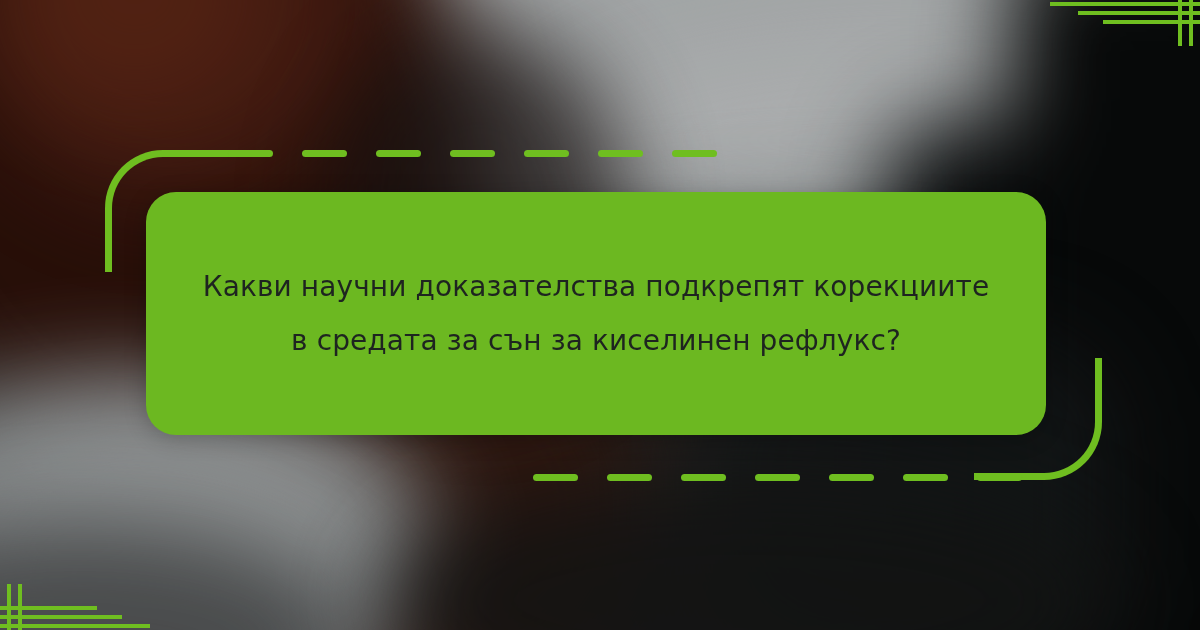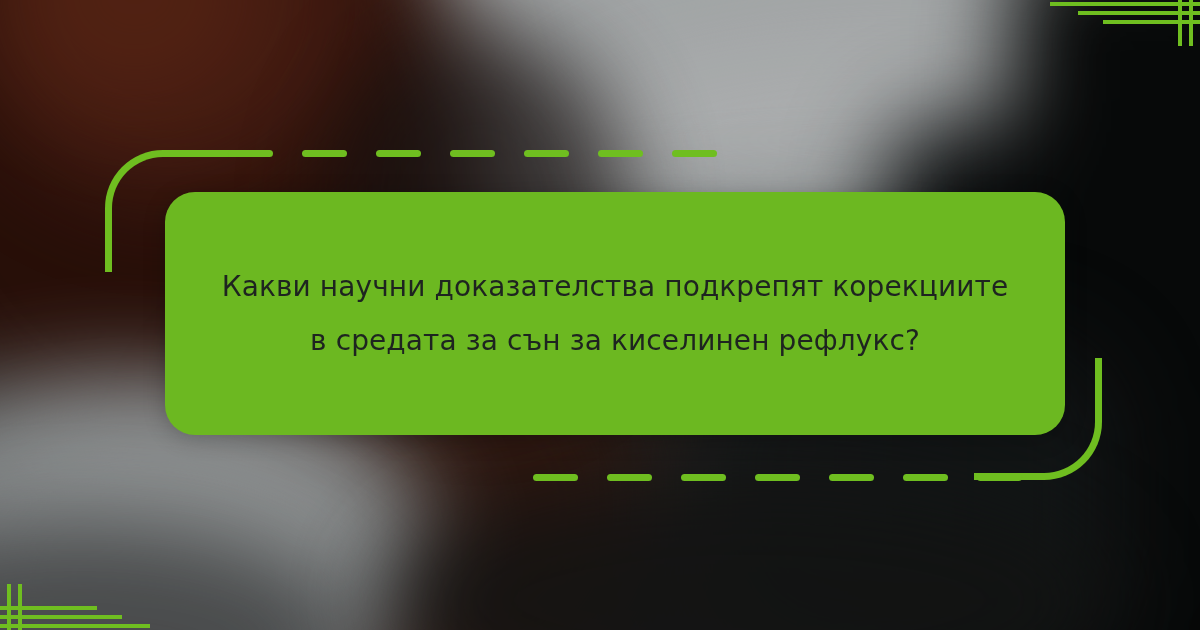--- a/index.html
+++ b/index.html
@@ -93,21 +93,21 @@
   }
   #elbow-bottom-right {
     right:98px; bottom:150px; width:128px; height:122px;
     border-left:none; border-top:none;
     border-bottom-right-radius:58px;
   }
 
   
   #question-card {
     position:absolute;
-    left:165px; top:192px; width:900px; height:243px;
+    left:146px; top:192px; width:900px; height:243px;
     background:#6cb821;
     border-radius:30px;
     box-shadow:0 4px 22px rgba(0,0,0,.22);
     display:flex; align-items:center; justify-content:center;
   }
   #question-text {
     color:#1e2420;
     font-size:28px;
     line-height:54px;
     font-weight:400;

